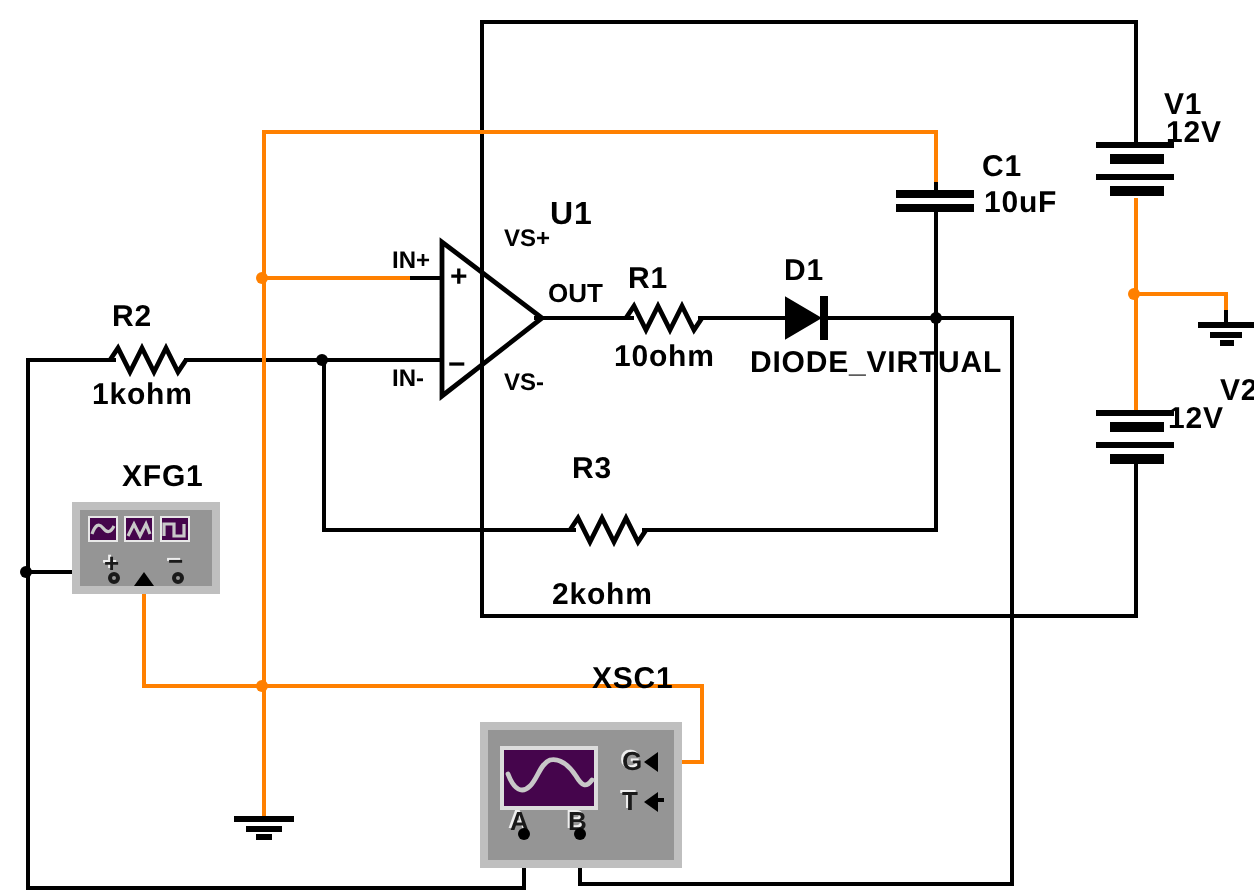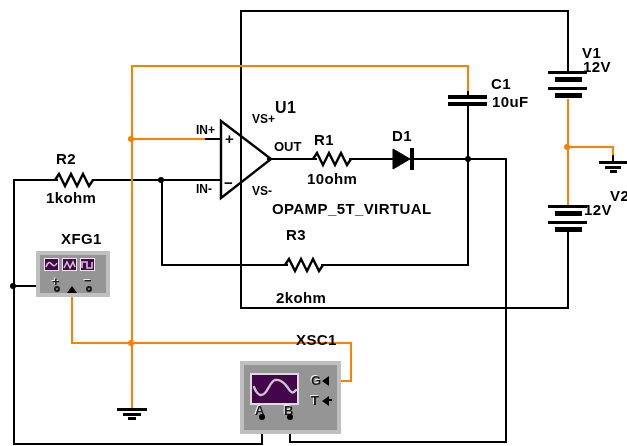--- a/index.html
+++ b/index.html
@@ -89,21 +89,20 @@
     <polygon points="2,2 2,79 52,40" fill="none" stroke="#000" stroke-width="2.4"></polygon>
   </svg>
   <div class="mark" style="left:225px;top:131px">+</div>
   <div class="mark" style="left:224px;top:175px">−</div>
   <div class="pin" style="left:196px;top:124px">IN+</div>
   <div class="pin" style="left:196px;top:183px">IN-</div>
   <div class="pin" style="left:252px;top:113px">VS+</div>
   <div class="pin" style="left:252px;top:185px">VS-</div>
   <div class="pin" style="left:274px;top:140px;font-size:13px">OUT</div>
   <div class="lbl" style="left:275px;top:100px;font-size:16px">U1</div>
-  <div class="lbl" style="left:272px;top:201px">OPAMP_5T_VIRTUAL</div>
 
   <svg style="left:55px;top:171px" width="38" height="17">
     <polyline points="0,9 4,3 10,15 16,3 22,15 28,3 34,15 38,9" fill="none" stroke="#000" stroke-width="2.4"></polyline>
   </svg>
   <div class="lbl" style="left:56px;top:151px">R2</div>
   <div class="lbl" style="left:46px;top:190px">1kohm</div>
 
   <svg style="left:313px;top:150px" width="38" height="17">
     <polyline points="0,9 4,3 10,15 16,3 22,15 28,3 34,15 38,9" fill="none" stroke="#000" stroke-width="2.4"></polyline>
   </svg>
@@ -114,20 +113,21 @@
     <polyline points="0,9 4,3 10,15 16,3 22,15 28,3 34,15 38,9" fill="none" stroke="#000" stroke-width="2.4"></polyline>
   </svg>
   <div class="lbl" style="left:286px;top:227px">R3</div>
   <div class="lbl" style="left:276px;top:290px">2kohm</div>
 
   <svg style="left:392px;top:147px" width="24" height="24">
     <polygon points="1,2 1,22 18,12" fill="#000" stroke="#000"></polygon>
     <rect x="18" y="1" width="4" height="22" fill="#000"></rect>
   </svg>
   <div class="lbl" style="left:392px;top:128px">D1</div>
+  <div class="lbl" style="left:375px;top:174px">DIODE_VIRTUAL</div>
 
   <div class="plate" style="left:448px;top:95px;width:39px;height:4px"></div>
   <div class="plate" style="left:448px;top:102px;width:39px;height:4px"></div>
   <div class="lbl" style="left:491px;top:76px">C1</div>
   <div class="lbl" style="left:492px;top:94px">10uF</div>
 
   <div class="plate" style="left:548px;top:71px;width:39px;height:3px"></div>
   <div class="plate" style="left:555px;top:77px;width:27px;height:5px"></div>
   <div class="plate" style="left:548px;top:87px;width:39px;height:3px"></div>
   <div class="plate" style="left:555px;top:93px;width:27px;height:5px"></div>

